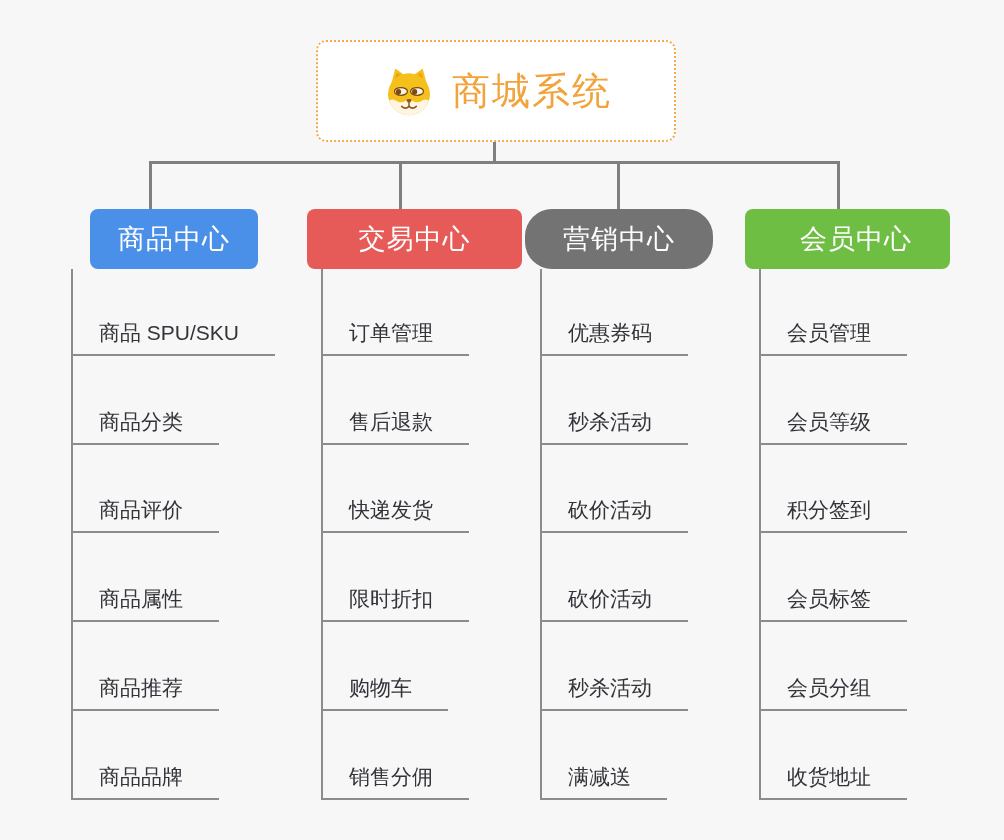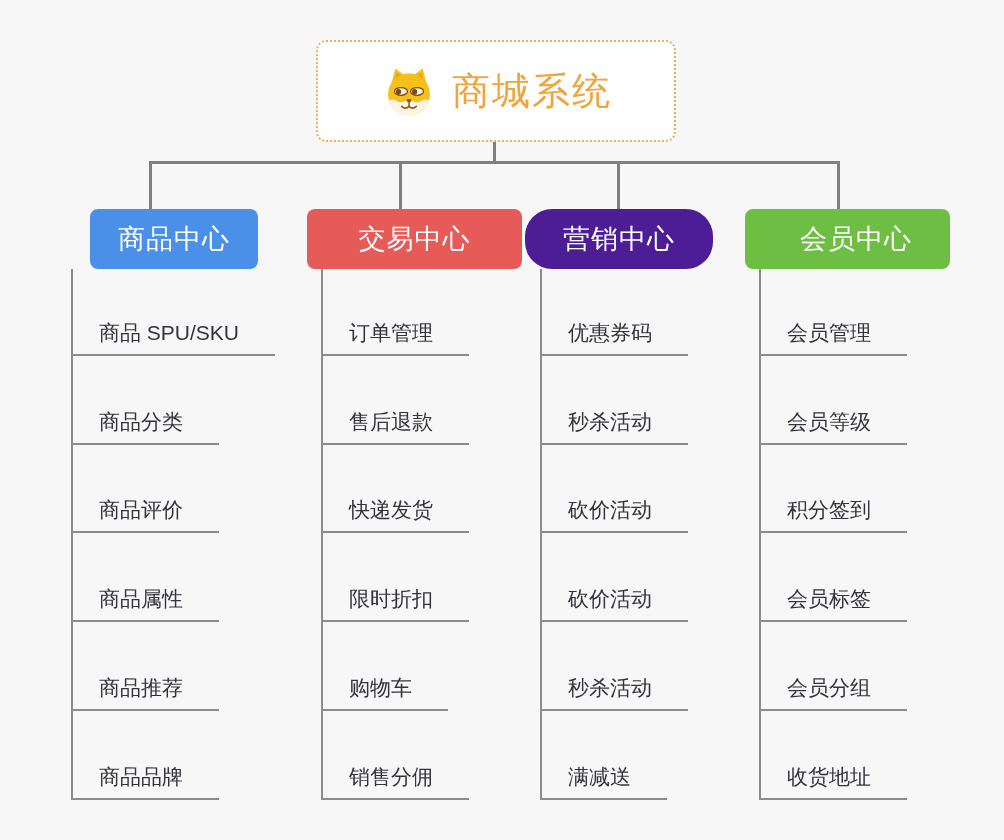--- a/index.html
+++ b/index.html
@@ -88,21 +88,21 @@
         <path d="M32.5,43 Q36,41 39.5,43 Q38,47 36,47 Q34,47 32.5,43 Z" fill="#8a5716"></path>
         <path d="M36,47 L36,51" stroke="#8a5716" stroke-width="1.8" fill="none" stroke-linecap="round"></path>
         <path d="M27,51 Q31.5,55.5 36,51 Q40.5,55.5 45,51" stroke="#8a5716" stroke-width="2" fill="none" stroke-linecap="round"></path>
       </svg>
     </span>
     <span class="root-title">商城系统</span>
   </div>
 
   <div class="branch-header bh-0" style="background: rgb(75, 144, 232);">商品中心</div>
   <div class="branch-header bh-1" style="background: rgb(230, 91, 87);">交易中心</div>
-  <div class="branch-header bh-2" style="background: #4c1d95; border-radius: 27px;">营销中心</div>
+  <div class="branch-header bh-2" style="background: #737373; border-radius: 27px;">营销中心</div>
   <div class="branch-header bh-3" style="background: rgb(111, 190, 68); padding-left: 17px;">会员中心</div>
 
   <div class="branch-vline bv-0"></div>
   <div class="branch-vline bv-1"></div>
   <div class="branch-vline bv-2"></div>
   <div class="branch-vline bv-3"></div>
 
   <div class="item ic-0 row-0">商品 SPU/SKU</div>
   <div class="item ic-0 row-1">商品分类</div>
   <div class="item ic-0 row-2">商品评价</div>

